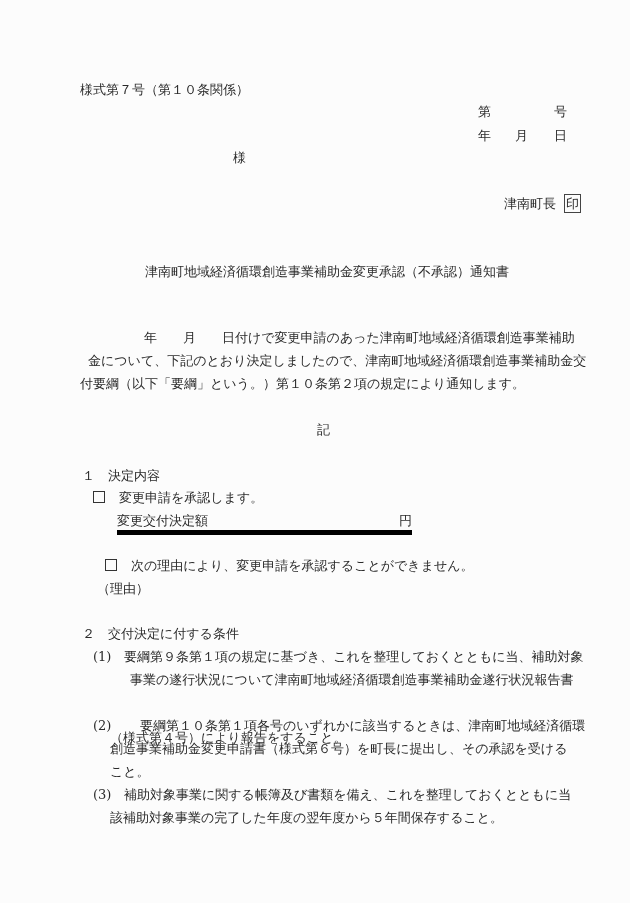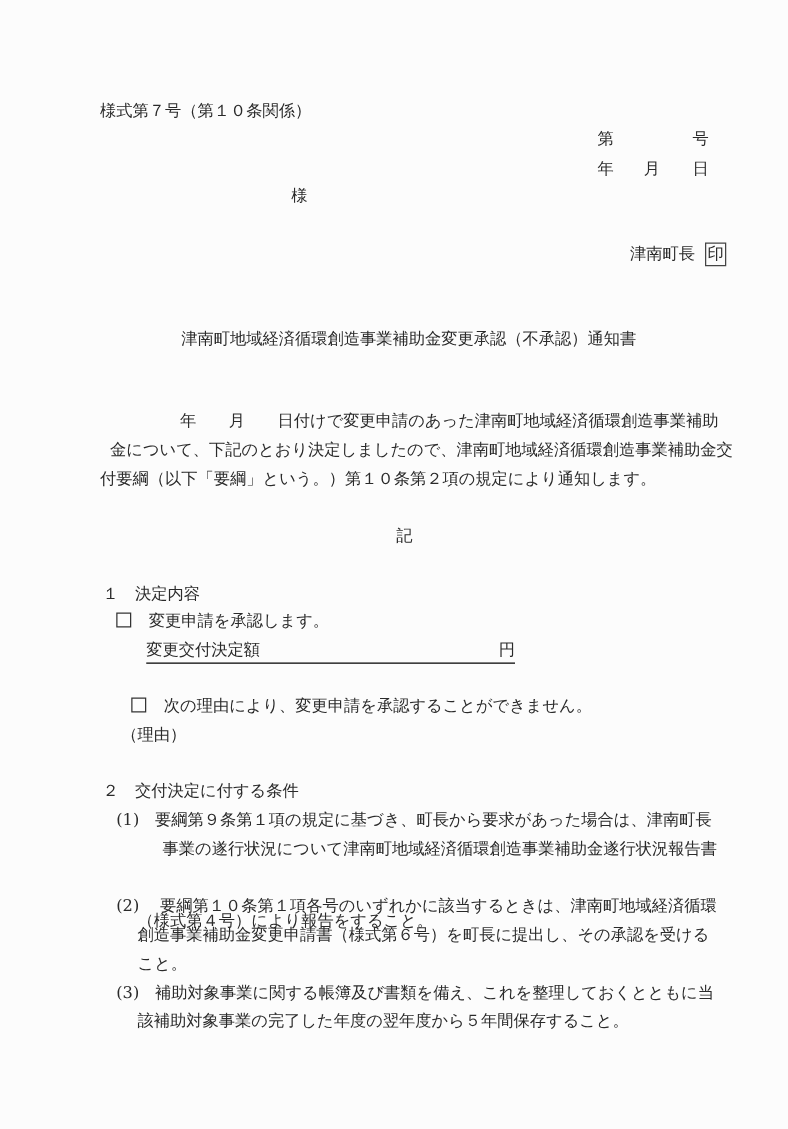--- a/index.html
+++ b/index.html
@@ -23,21 +23,21 @@
     height: 18px;
   }
   .seal {
     display: inline-block;
     border: 1px solid #444;
     padding: 0 1px;
     line-height: 17px;
     margin-left: 8px;
   }
   .underline-field {
-    border-bottom: 1px solid #000000;
+    border-bottom: 5px solid #000000;
     display: inline-block;
     width: 295px;
     position: relative;
     height: 18px;
   }
   .underline-field .yen {
     position: absolute;
     right: 0;
     top: 0;
   }
@@ -102,24 +102,24 @@
 
 <div class="ln" style="left:93px; top:557px;padding-left:12px;">
   <span class="checkbox"></span><span>次の理由により、変更申請を承認することができません。</span>
 </div>
 
 <div class="ln" style="left:97px; top:580px;">（理由）</div>
 
 <div class="ln" style="left:82px; top:625px;">２　交付決定に付する条件</div>
 
 <div class="ln" style="left:93px; top:648px;">(1)</div>
-<div class="ln" style="left:124px; top:648px;">要綱第９条第１項の規定に基づき、町長から要求があった場合は、津南町長</div>
+<div class="ln" style="left:124px; top:648px;">要綱第９条第１項の規定に基づき、これを整理しておくとともに当、補助対象</div>
 <div class="ln" style="left:110px; top:671px;margin-left:20px;">事業の遂行状況について津南町地域経済循環創造事業補助金遂行状況報告書</div>
 <div class="ln" style="left:110px; top:694px;margin-top:35px;">（様式第４号）により報告をすること。</div>
 
 <div class="ln" style="left:93px; top:717px;">(2)</div>
-<div class="ln" style="left:128px; top:717px;">要綱第１０条第１項各号のいずれかに該当するときは、津南町地域経済循環</div>
+<div class="ln" style="left:140px; top:717px;">要綱第１０条第１項各号のいずれかに該当するときは、津南町地域経済循環</div>
 <div class="ln" style="left:110px; top:740px;">創造事業補助金変更申請書（様式第６号）を町長に提出し、その承認を受ける</div>
 <div class="ln" style="left:110px; top:763px;text-align:right;">こと。</div>
 
 <div class="ln" style="left:93px; top:786px;">(3)</div>
 <div class="ln" style="left:124px; top:786px;">補助対象事業に関する帳簿及び書類を備え、これを整理しておくとともに当</div>
 <div class="ln" style="left:110px; top:809px;">該補助対象事業の完了した年度の翌年度から５年間保存すること。</div>
 
 </body></html>

